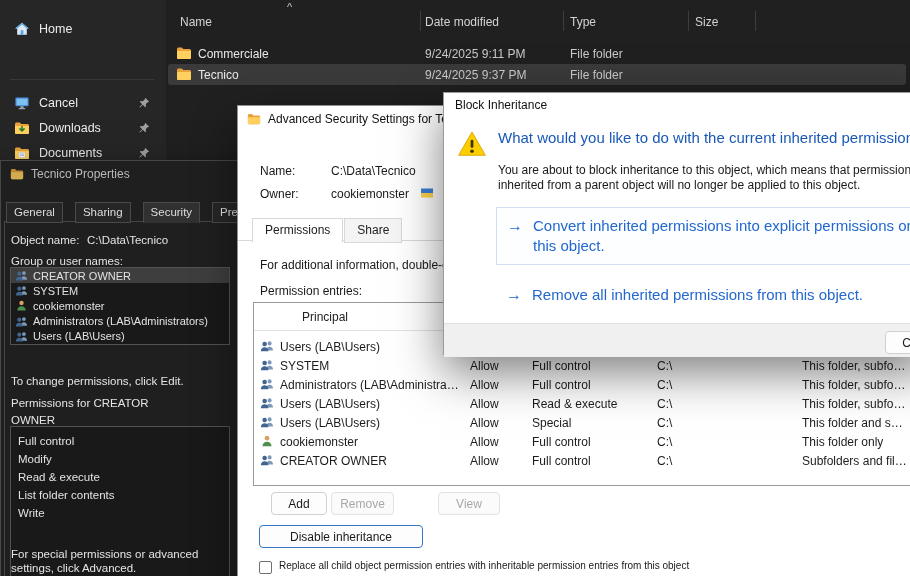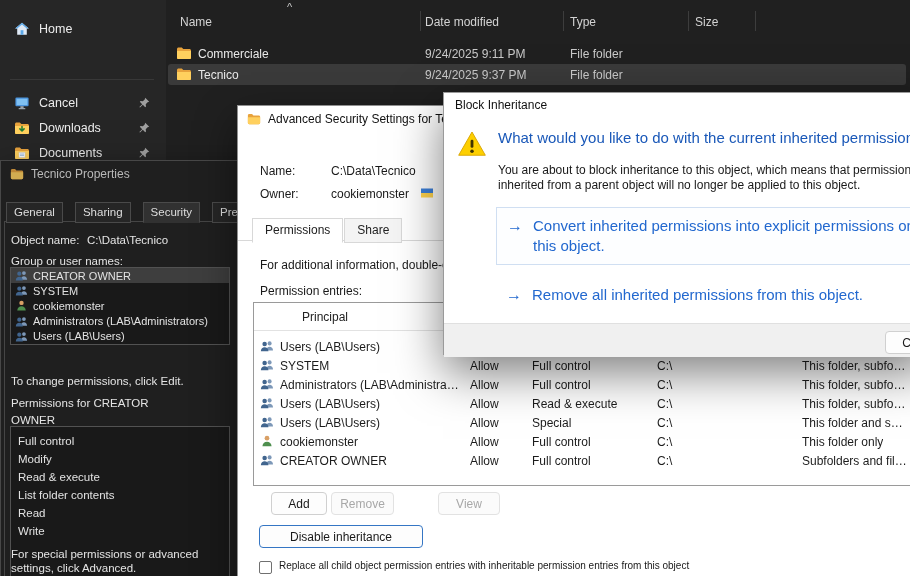--- a/index.html
+++ b/index.html
@@ -265,21 +265,20 @@
   </div>
 
   <span class="lbl" style="left:10px;top:214px">To change permissions, click Edit.</span>
   <div class="lbl" style="left:10px;top:234px;width:170px;line-height:17px">Permissions for CREATOR OWNER</div>
 
   <div class="listbox" style="top:265px;height:165px;padding-top:5px">
     <div class="pitem">Full control</div>
     <div class="pitem">Modify</div>
     <div class="pitem">Read &amp; execute</div>
     <div class="pitem">List folder contents</div>
-    <div class="pitem">Read</div>
     <div class="pitem">Write</div>
   </div>
 
   <div class="lbl" style="left:10px;top:387px;width:225px;line-height:13.5px">For special permissions or advanced settings, click Advanced.</div>
 </div>
 
 <div id="adv" class="dlg">
   <div class="atitle">
     <svg class="ic14">
         <use href="#sym-folder"></use>

